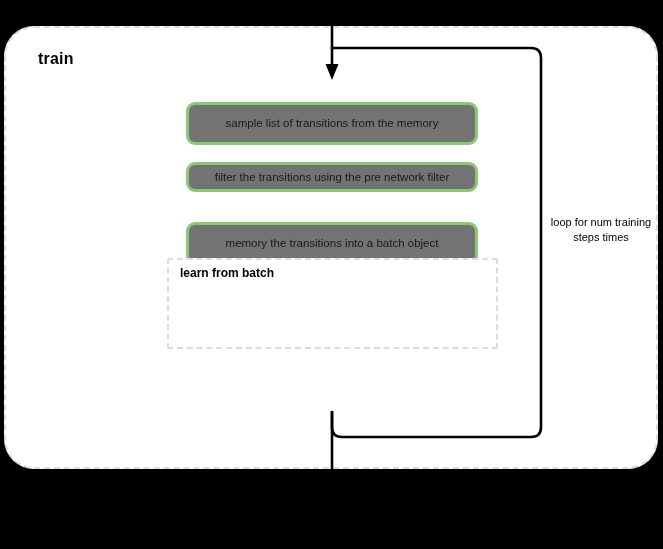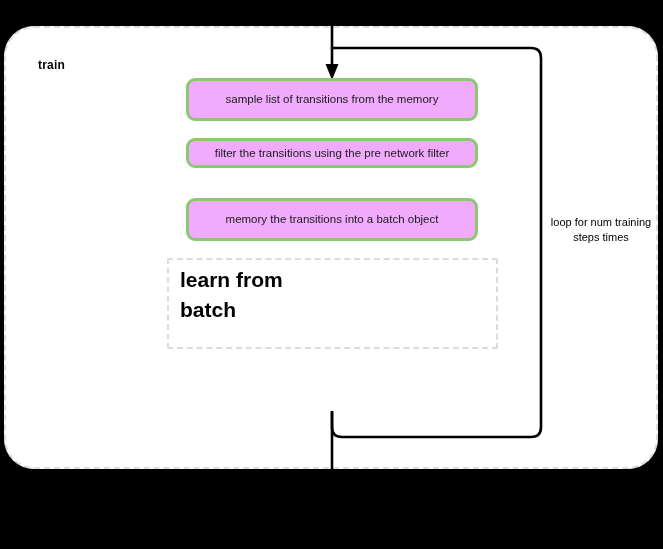--- a/index.html
+++ b/index.html
@@ -31,51 +31,52 @@
     height: 443px;
     box-sizing: border-box;
     background: #ffffff;
     border: 2px dashed #dcdcdc;
     border-radius: 30px;
   }
 
   .group-title {
     position: absolute;
     left: 38px;
-    top: 58px;
-    font-size: 12px;
+    top: 50px;
+    font-size: 16px;
     font-weight: bold;
     color: #000000;
     letter-spacing: 0.2px;
   }
 
   
   .connectors {
     position: absolute;
     left: 0; top: 0;
     width: 663px;
     height: 549px;
     pointer-events: none;
   }
 
   
   .node {
     position: absolute;
     box-sizing: border-box;
-    background: #f0abfc;
+    background: #737373;
     border: 3px solid #8cc873;
     border-radius: 9px;
     display: flex;
     align-items: center;
     justify-content: center;
     text-align: center;
     color: #1a1a1a;
     font-size: 11.5px;
     line-height: 1.3;
     padding: 12px 10px;
+    margin-top: 24px;
   }
   .node-sample  { left: 186px; top: 78px;  width: 292px; height: 43px; }
   .node-filter  { left: 186px; top: 138px; width: 292px; height: 29px; }
   .node-convert { left: 186px; top: 198px; width: 292px; height: 43px; }
   .node-update  { left: 186px; top: 368px; width: 292px; height: 43px; }
 
   
   .subgroup-frame {
     position: absolute;
     left: 167px;
@@ -85,21 +86,21 @@
     box-sizing: border-box;
     background: #ffffff;
     border: 2px dashed #dcdcdc;
     border-radius: 2px;
   }
   .subgroup-title {
     position: absolute;
     left: 180px;
     top: 265px;
     width: 130px;
-    font-size: 21px;
+    font-size: 12px;
     font-weight: bold;
     line-height: 1.45;
     color: #000000;
   }
 
   
   .loop-label {
     position: absolute;
     left: 548px;
     top: 215px;

